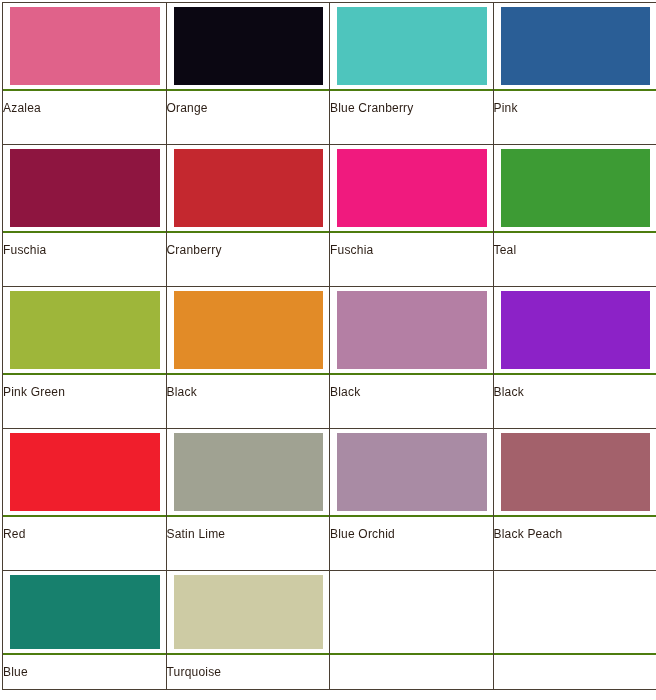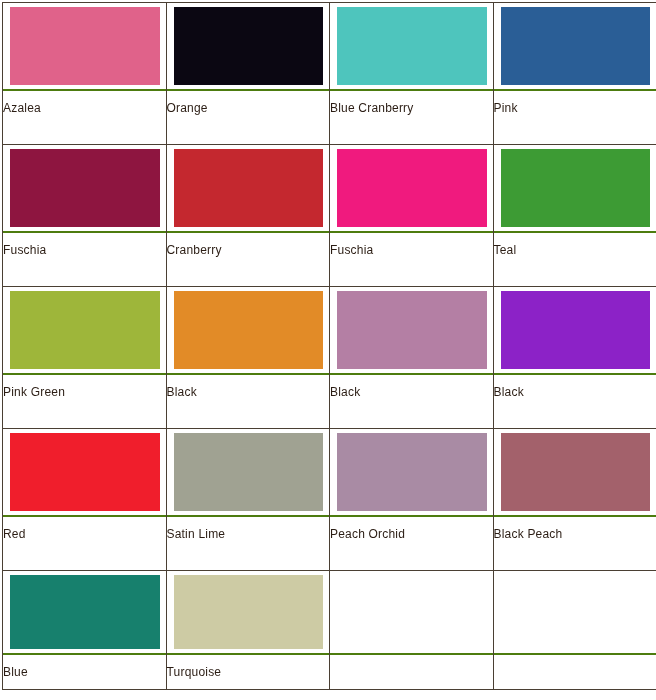--- a/index.html
+++ b/index.html
@@ -196,21 +196,21 @@
         </div>
         <div class="label-area">
           <span class="label-text">Satin Lime</span>
         </div>
       </td>
       <td class="cell">
         <div class="swatch-area">
           <div class="swatch" style="background: rgb(169, 139, 164);"></div>
         </div>
         <div class="label-area">
-          <span class="label-text">Peach Orchid</span>
+          <span class="label-text">Blue Orchid</span>
         </div>
       </td>
       <td class="cell">
         <div class="swatch-area">
           <div class="swatch" style="background: rgb(163, 97, 107);"></div>
         </div>
         <div class="label-area">
           <span class="label-text">Black Peach</span>
         </div>
       </td>

